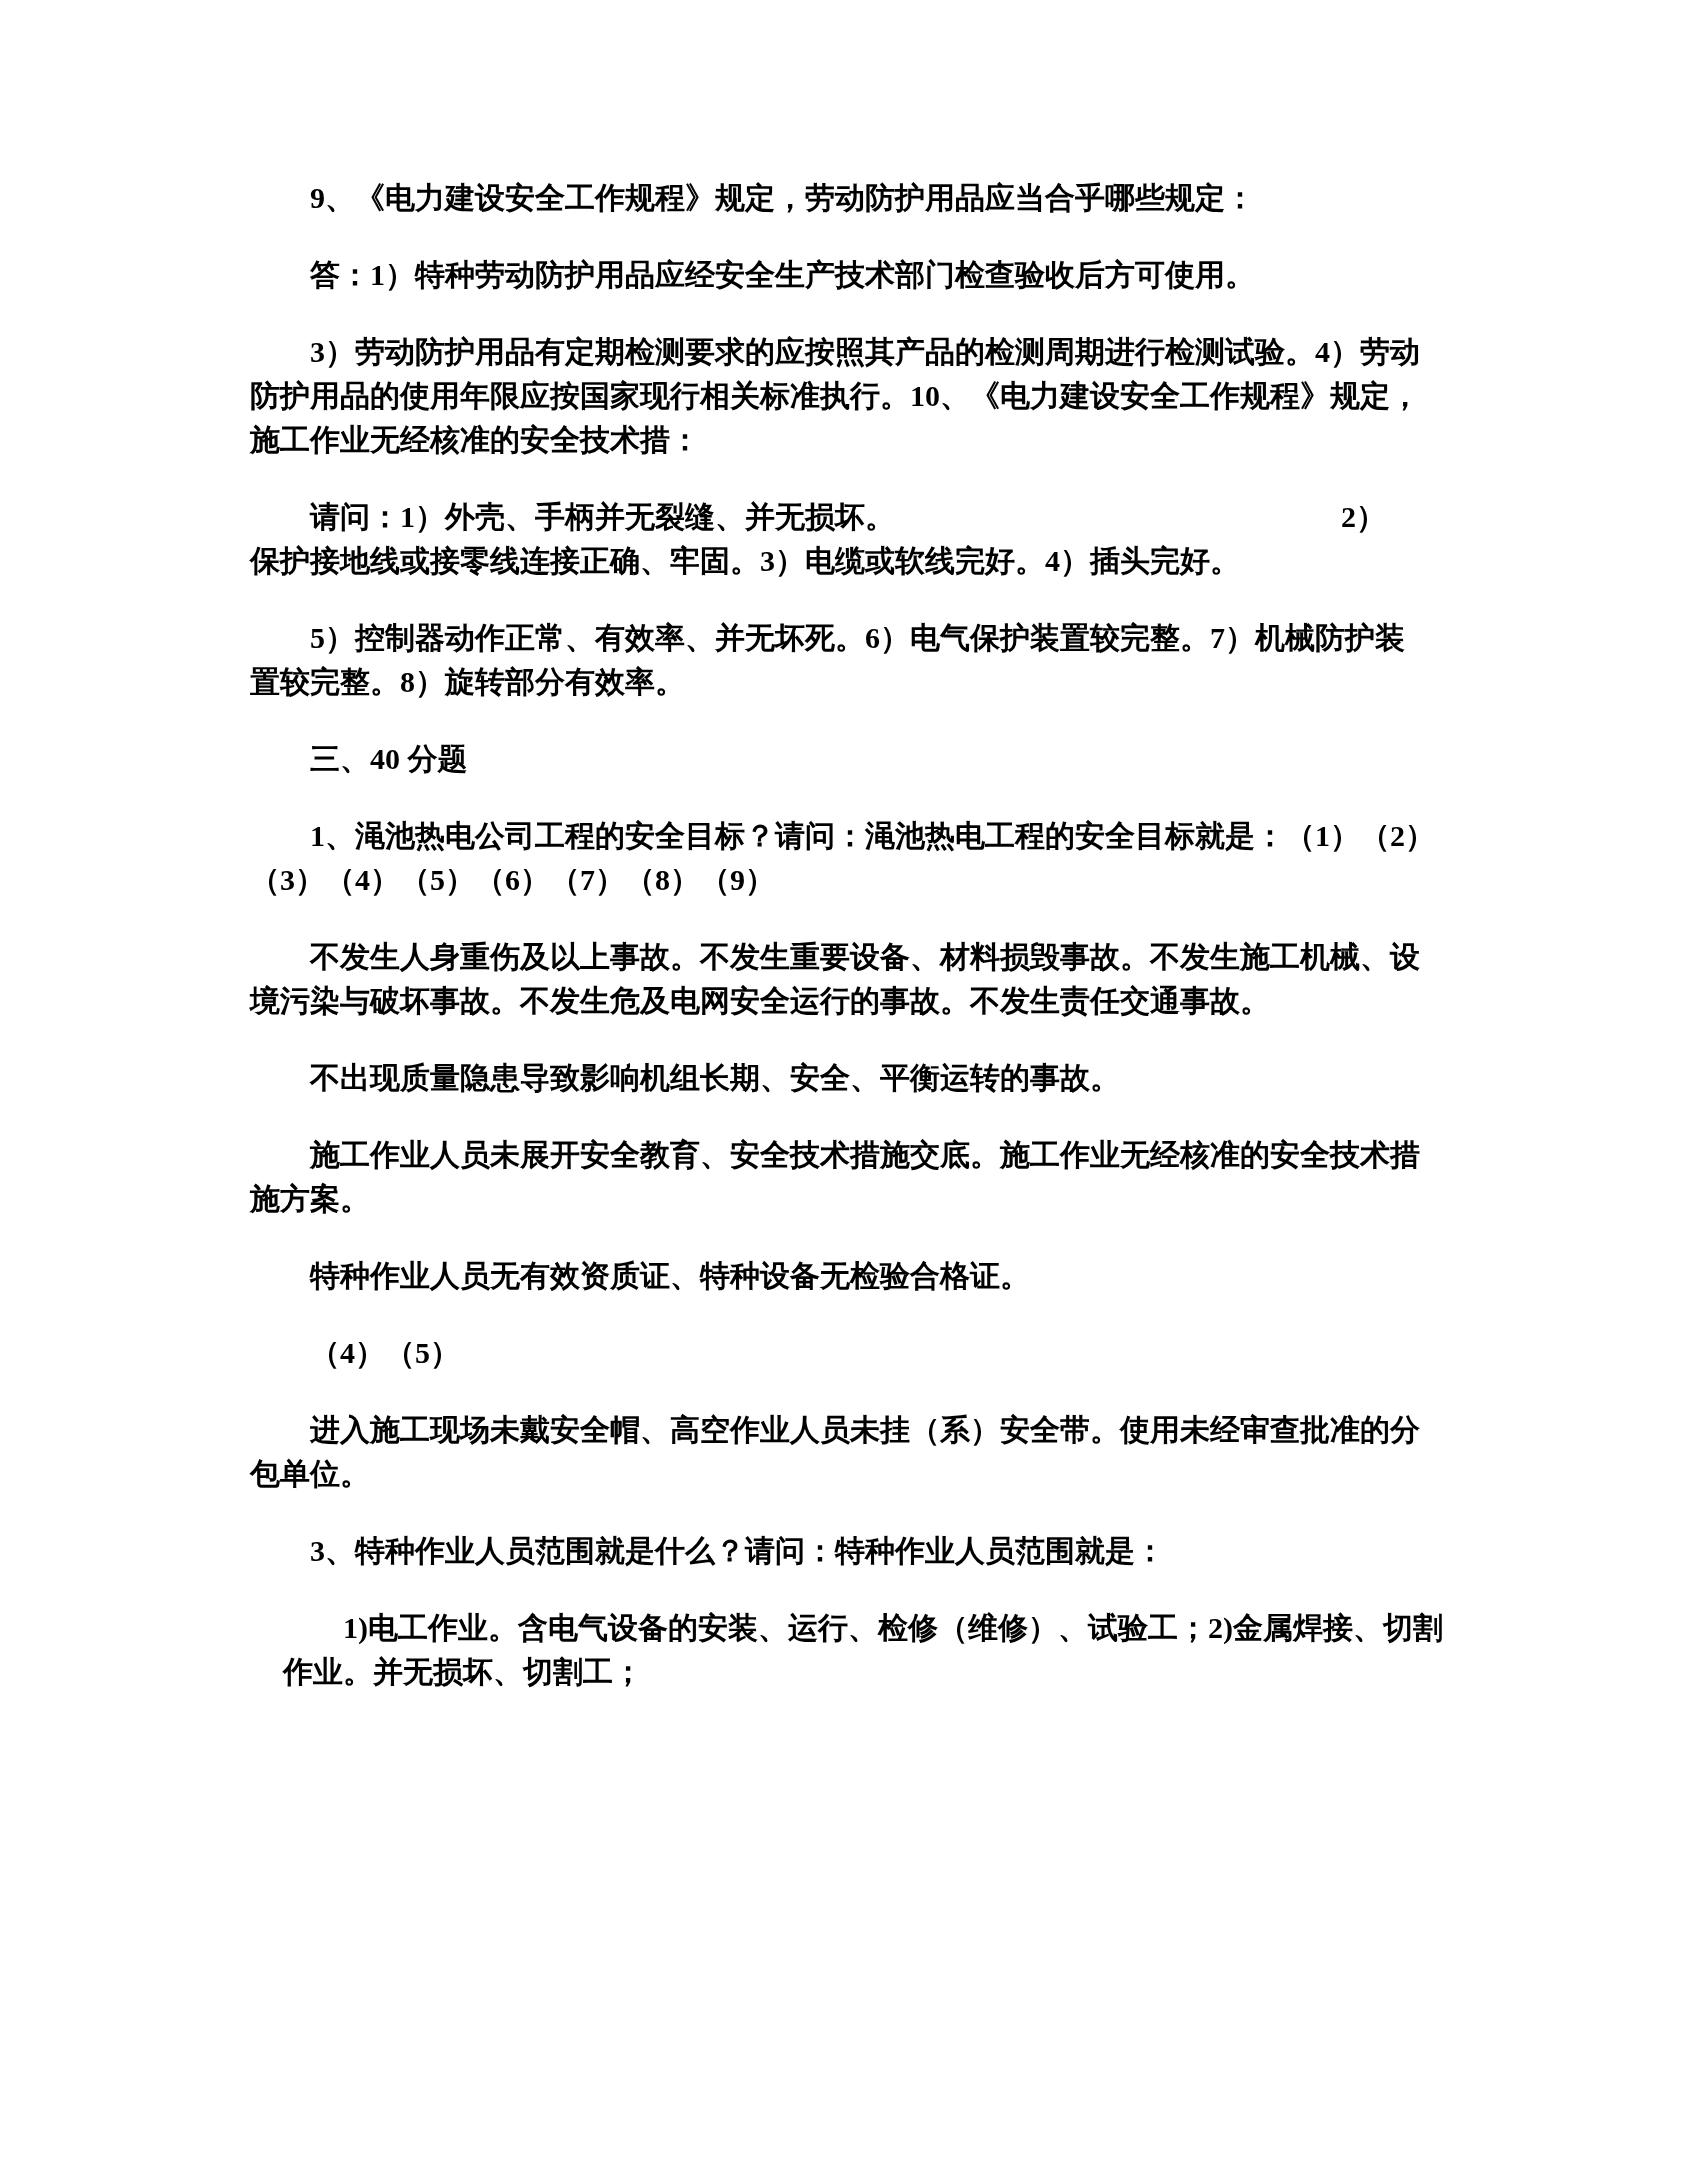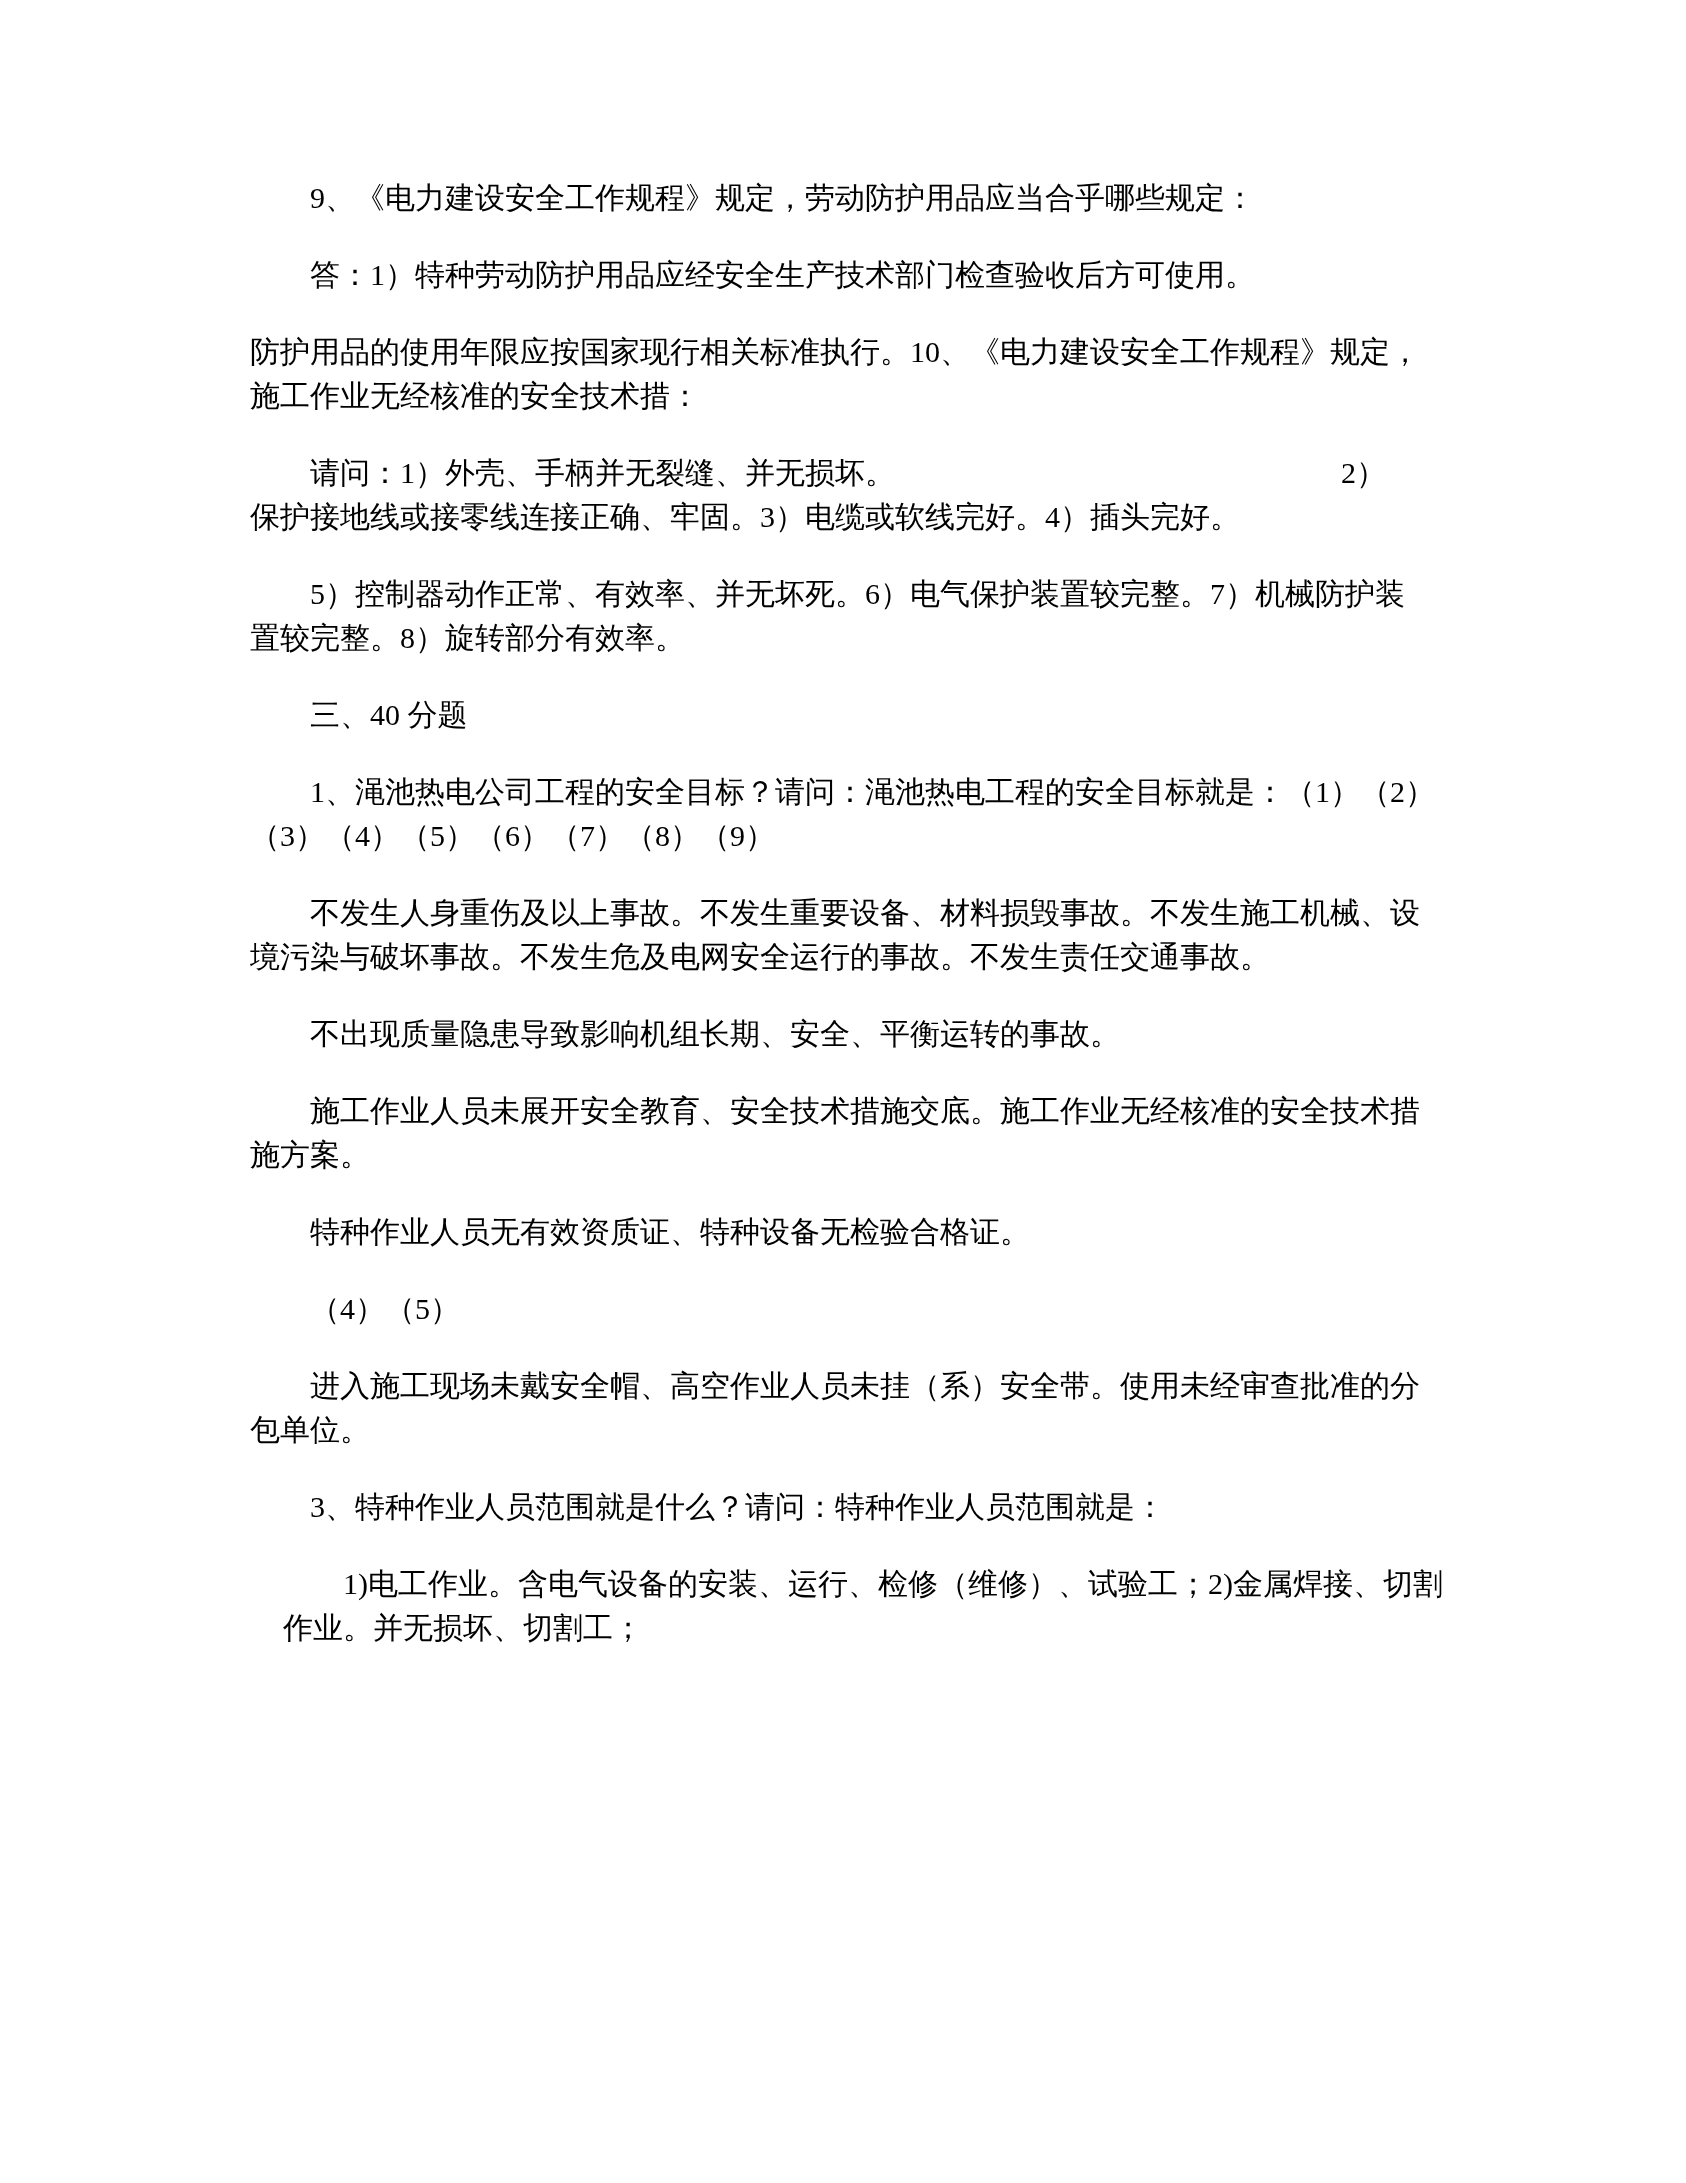--- a/index.html
+++ b/index.html
@@ -18,20 +18,21 @@
     min-height: 2183px;
     background: #ffffff;
     box-sizing: border-box;
     padding-top: 176px;
   }
   .text-column {
     margin-left: 250px;
     width: 1189px;
     font-size: 30px;
     color: #000000;
+    font-weight: bold;
   }
   .para {
     margin: 0 0 33px 0;
   }
   .para:last-child {
     margin-bottom: 0;
     margin-left: 33px;
   }
   .line {
     display: block;
@@ -61,20 +62,21 @@
     <div class="para">
       <span class="line indent">9、《电力建设安全工作规程》规定，劳动防护用品应当合乎哪些规定：</span>
     </div>
 
     <div class="para">
       <span class="line indent">答：1）特种劳动防护用品应经安全生产技术部门检查验收后方可使用。</span>
     </div>
 
 
     <div class="para">
+      <span class="line indent">3）劳动防护用品有定期检测要求的应按照其产品的检测周期进行检测试验。4）劳动</span>
       <span class="line">防护用品的使用年限应按国家现行相关标准执行。10、《电力建设安全工作规程》规定，</span>
       <span class="line">施工作业无经核准的安全技术措：</span>
     </div>
 
     <div class="para">
       <span class="line indent split">
         <span class="seg-left">请问：1）外壳、手柄并无裂缝、并无损坏。</span>
         <span class="seg-right">2）</span>
       </span>
       <span class="line">保护接地线或接零线连接正确、牢固。3）电缆或软线完好。4）插头完好。</span>

